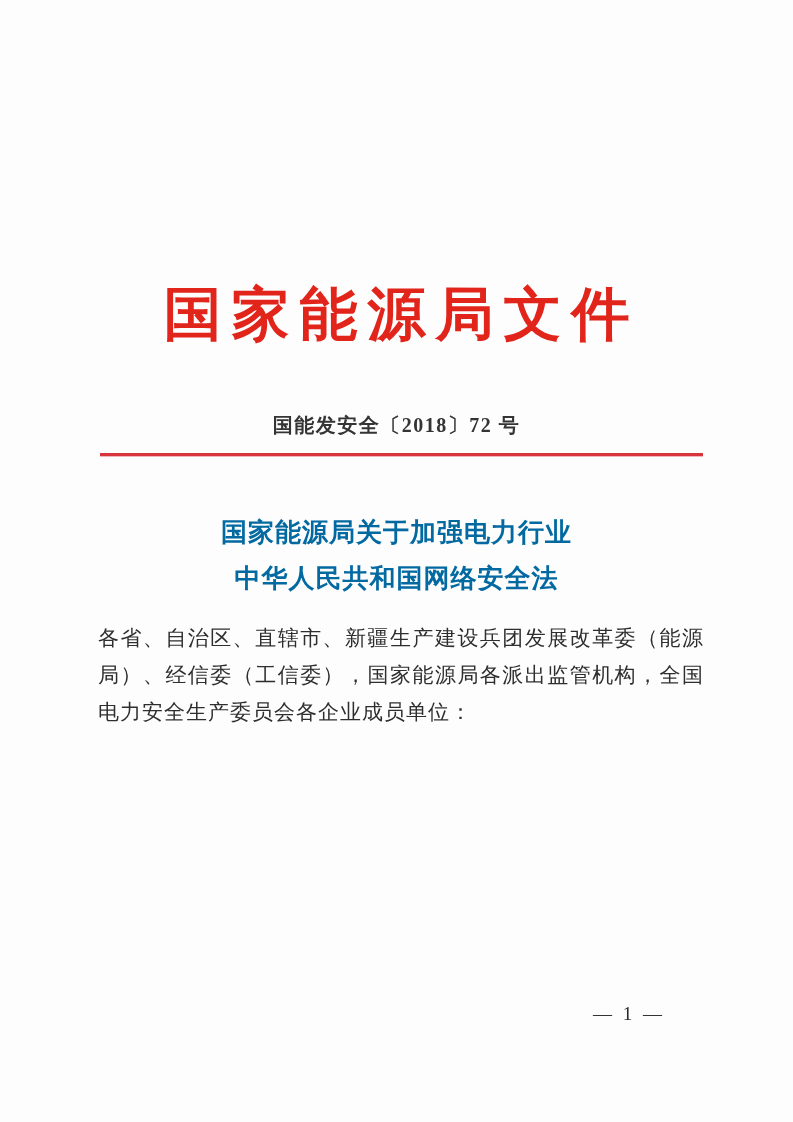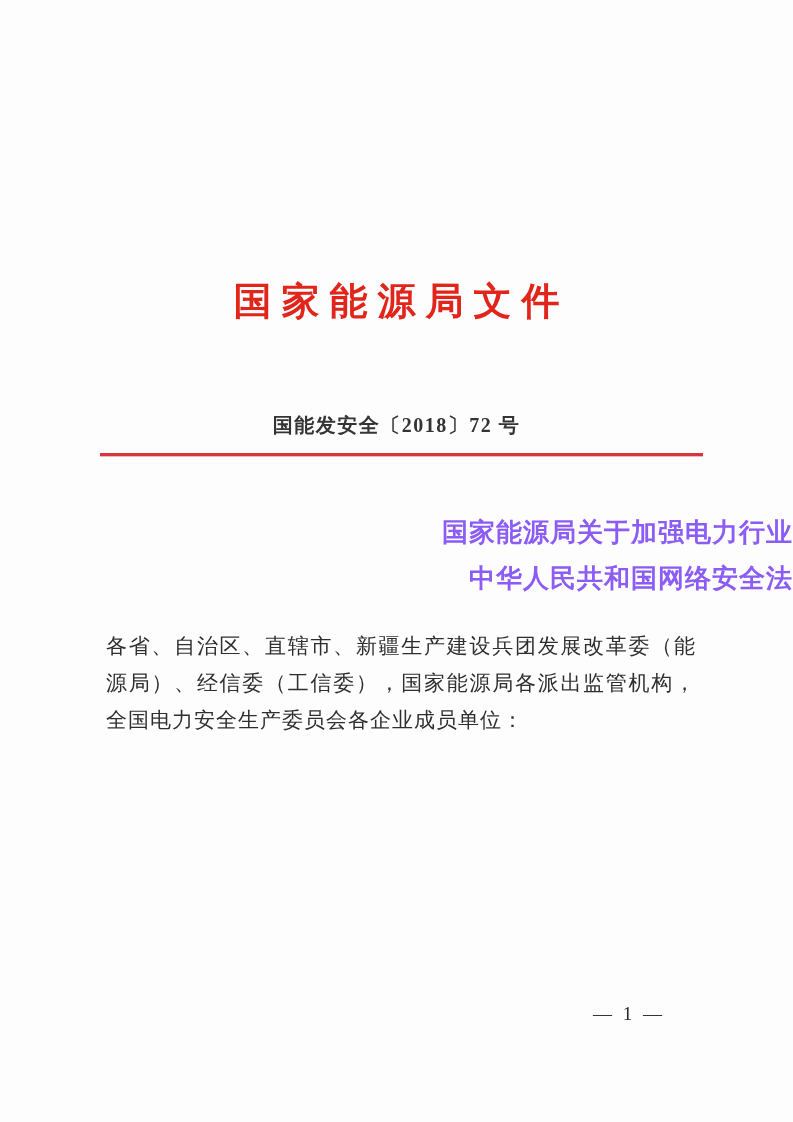--- a/index.html
+++ b/index.html
@@ -20,21 +20,21 @@
     font-family: "Liberation Serif", "DejaVu Serif", serif;
     color: #2e2e2e;
     overflow: hidden;
   }
   .letterhead {
     position: absolute;
     top: 276px;
     left: 0;
     width: 100%;
     text-align: center;
-    font-size: 38px;
+    font-size: 58px;
     font-weight: bold;
     color: var(--red);
     letter-spacing: 10px;
     text-indent: 10px; 
     white-space: nowrap;
   }
   .doc-number {
     position: absolute;
     top: 412px;
     left: 0;
@@ -52,40 +52,40 @@
     width: 603px;
     height: 3px;
     background: var(--rule-red);
     box-shadow: 0 1px 0 rgba(214,53,62,0.35);
   }
   .doc-title {
     position: absolute;
     top: 510px;
     left: 0;
     width: 100%;
-    text-align: right;
+    text-align: center;
     font-size: 26px;
     font-weight: bold;
     line-height: 46px;
     letter-spacing: 1px;
-    color: #8b5cf6;
+    color: #0369a1;
   }
   .body-block {
     position: absolute;
     top: 620px;
     left: 98px;
     width: 606px;
     font-size: 21px;
     line-height: 37px;
     text-align: justify;
     text-justify: inter-ideograph;
     letter-spacing: 1px;
     color: #2e2e2e;
   }
-  .body-block p { margin: 8px; }
+  .body-block p { margin: 0; }
   .body-block p.indent { text-indent: 2em; }
   .page-number {
     position: absolute;
     top: 1003px;
     right: 128px;
     font-size: 19px;
     letter-spacing: 3px;
     color: #2a2a2a;
     white-space: nowrap;
   }

